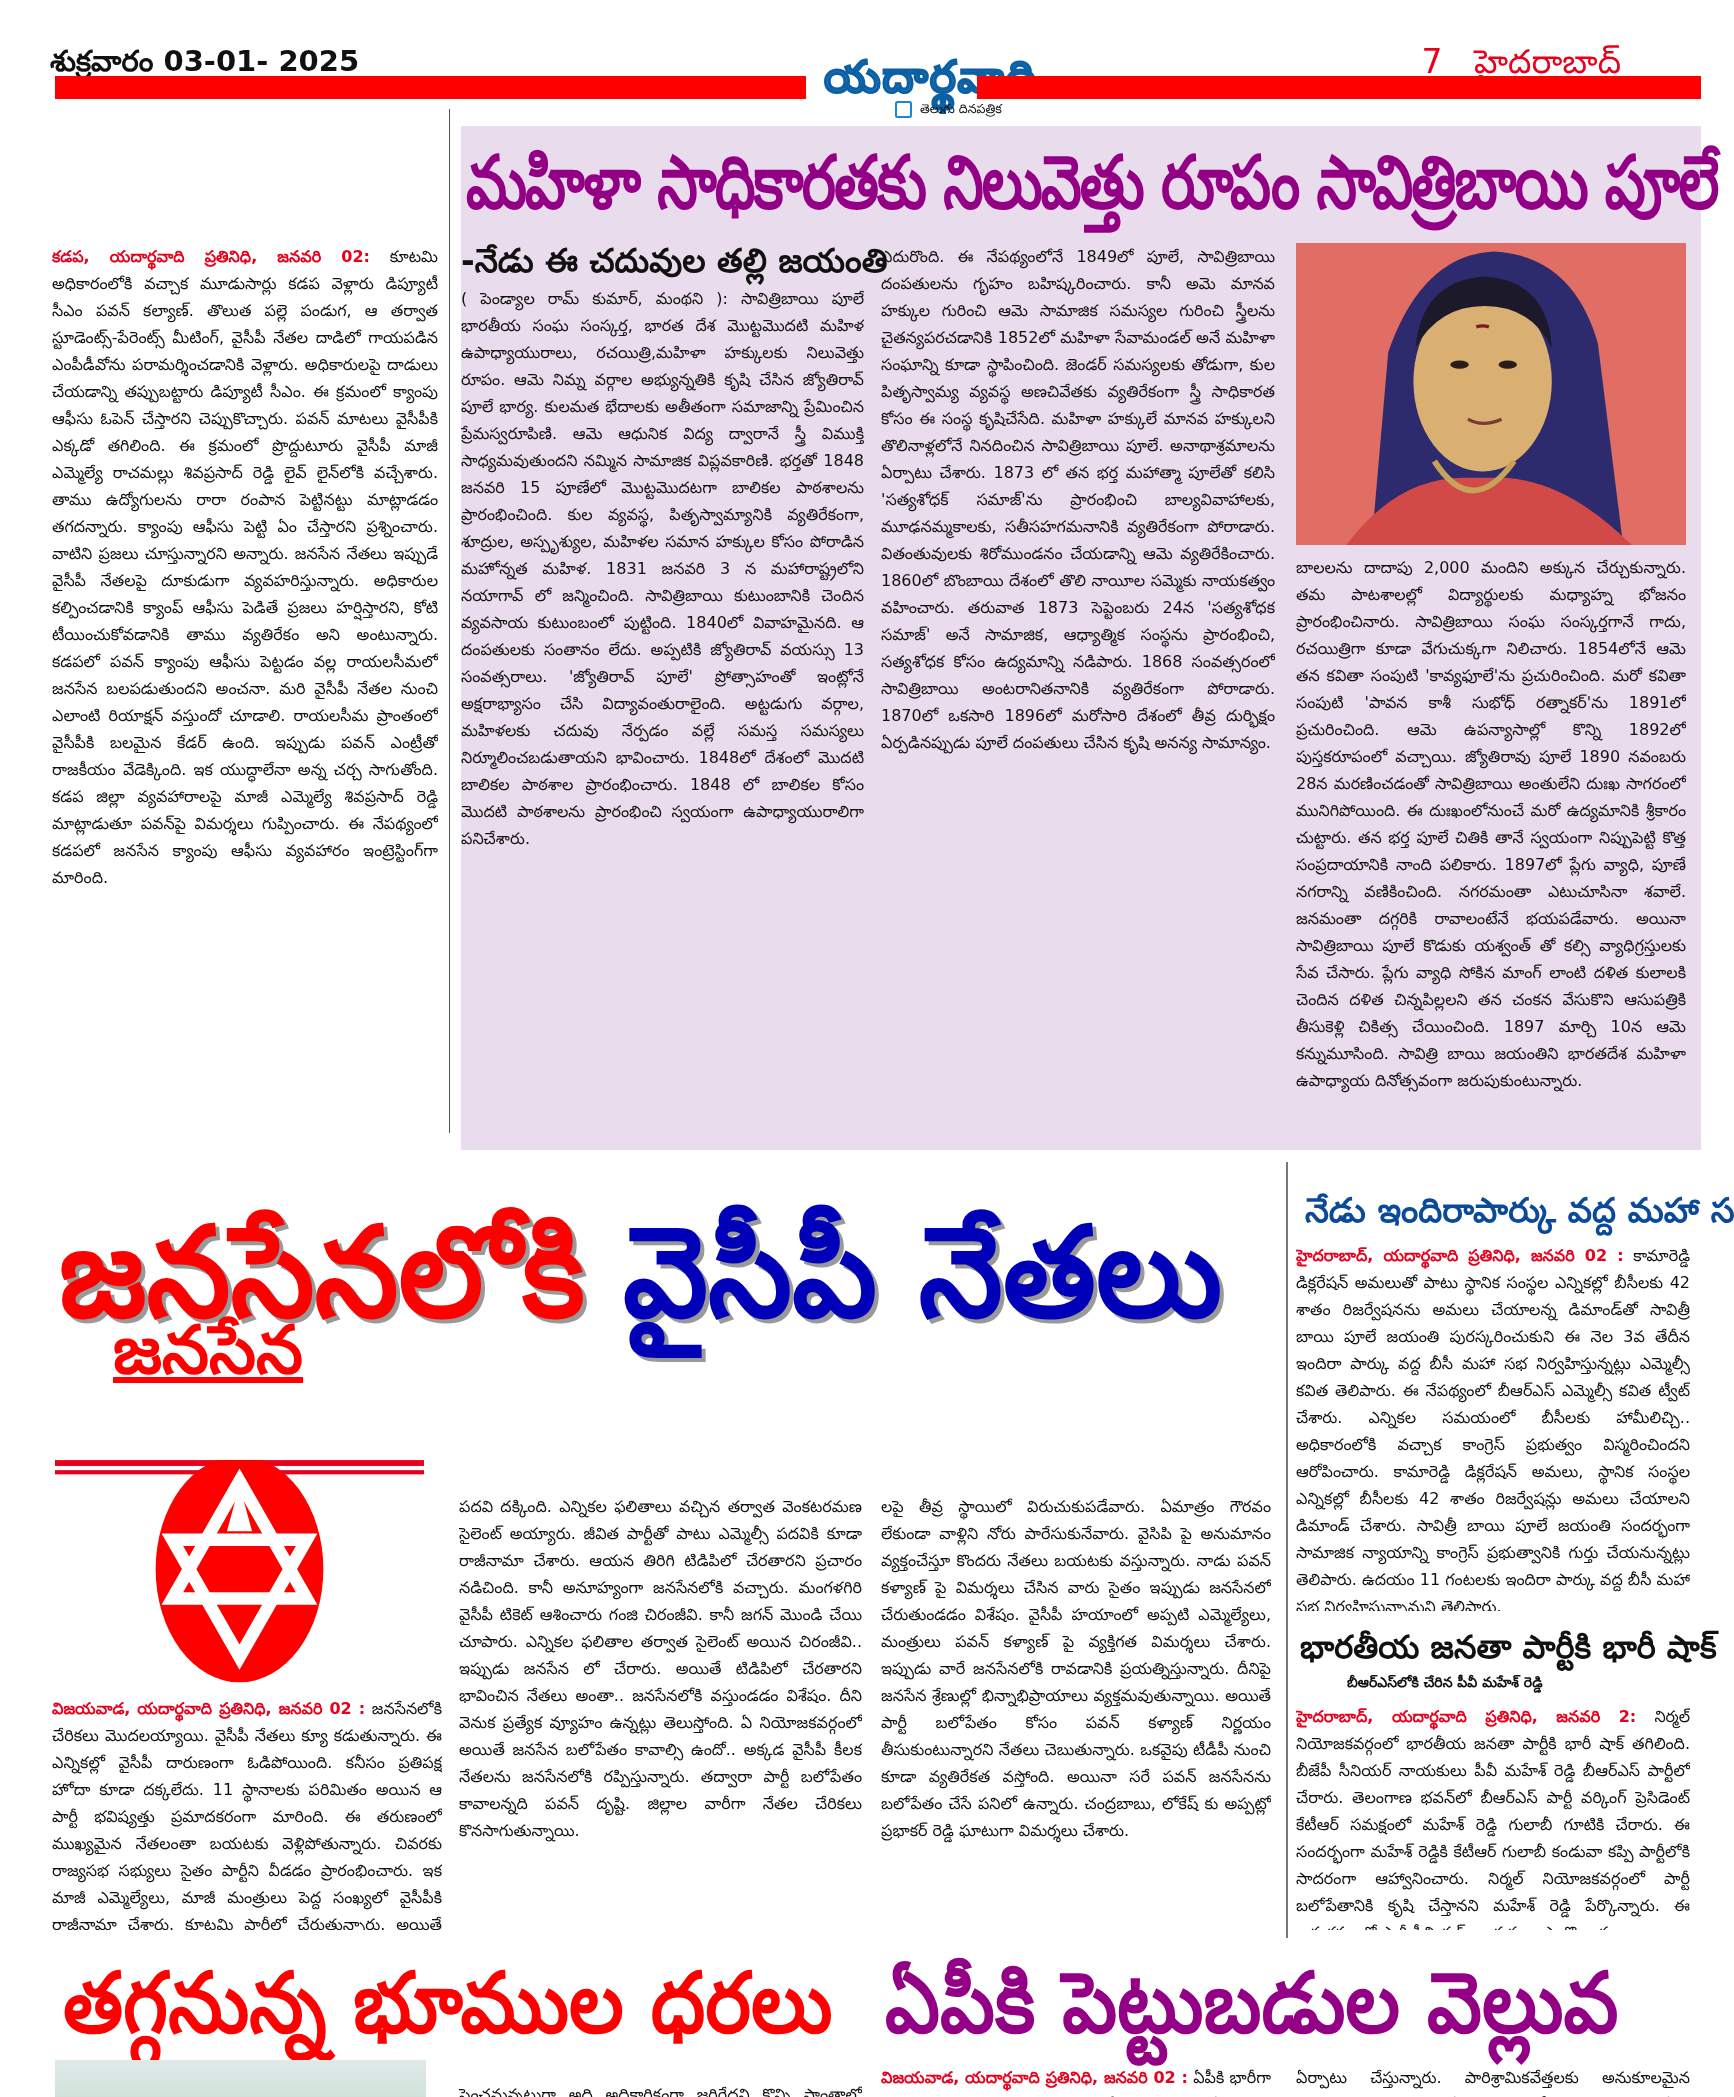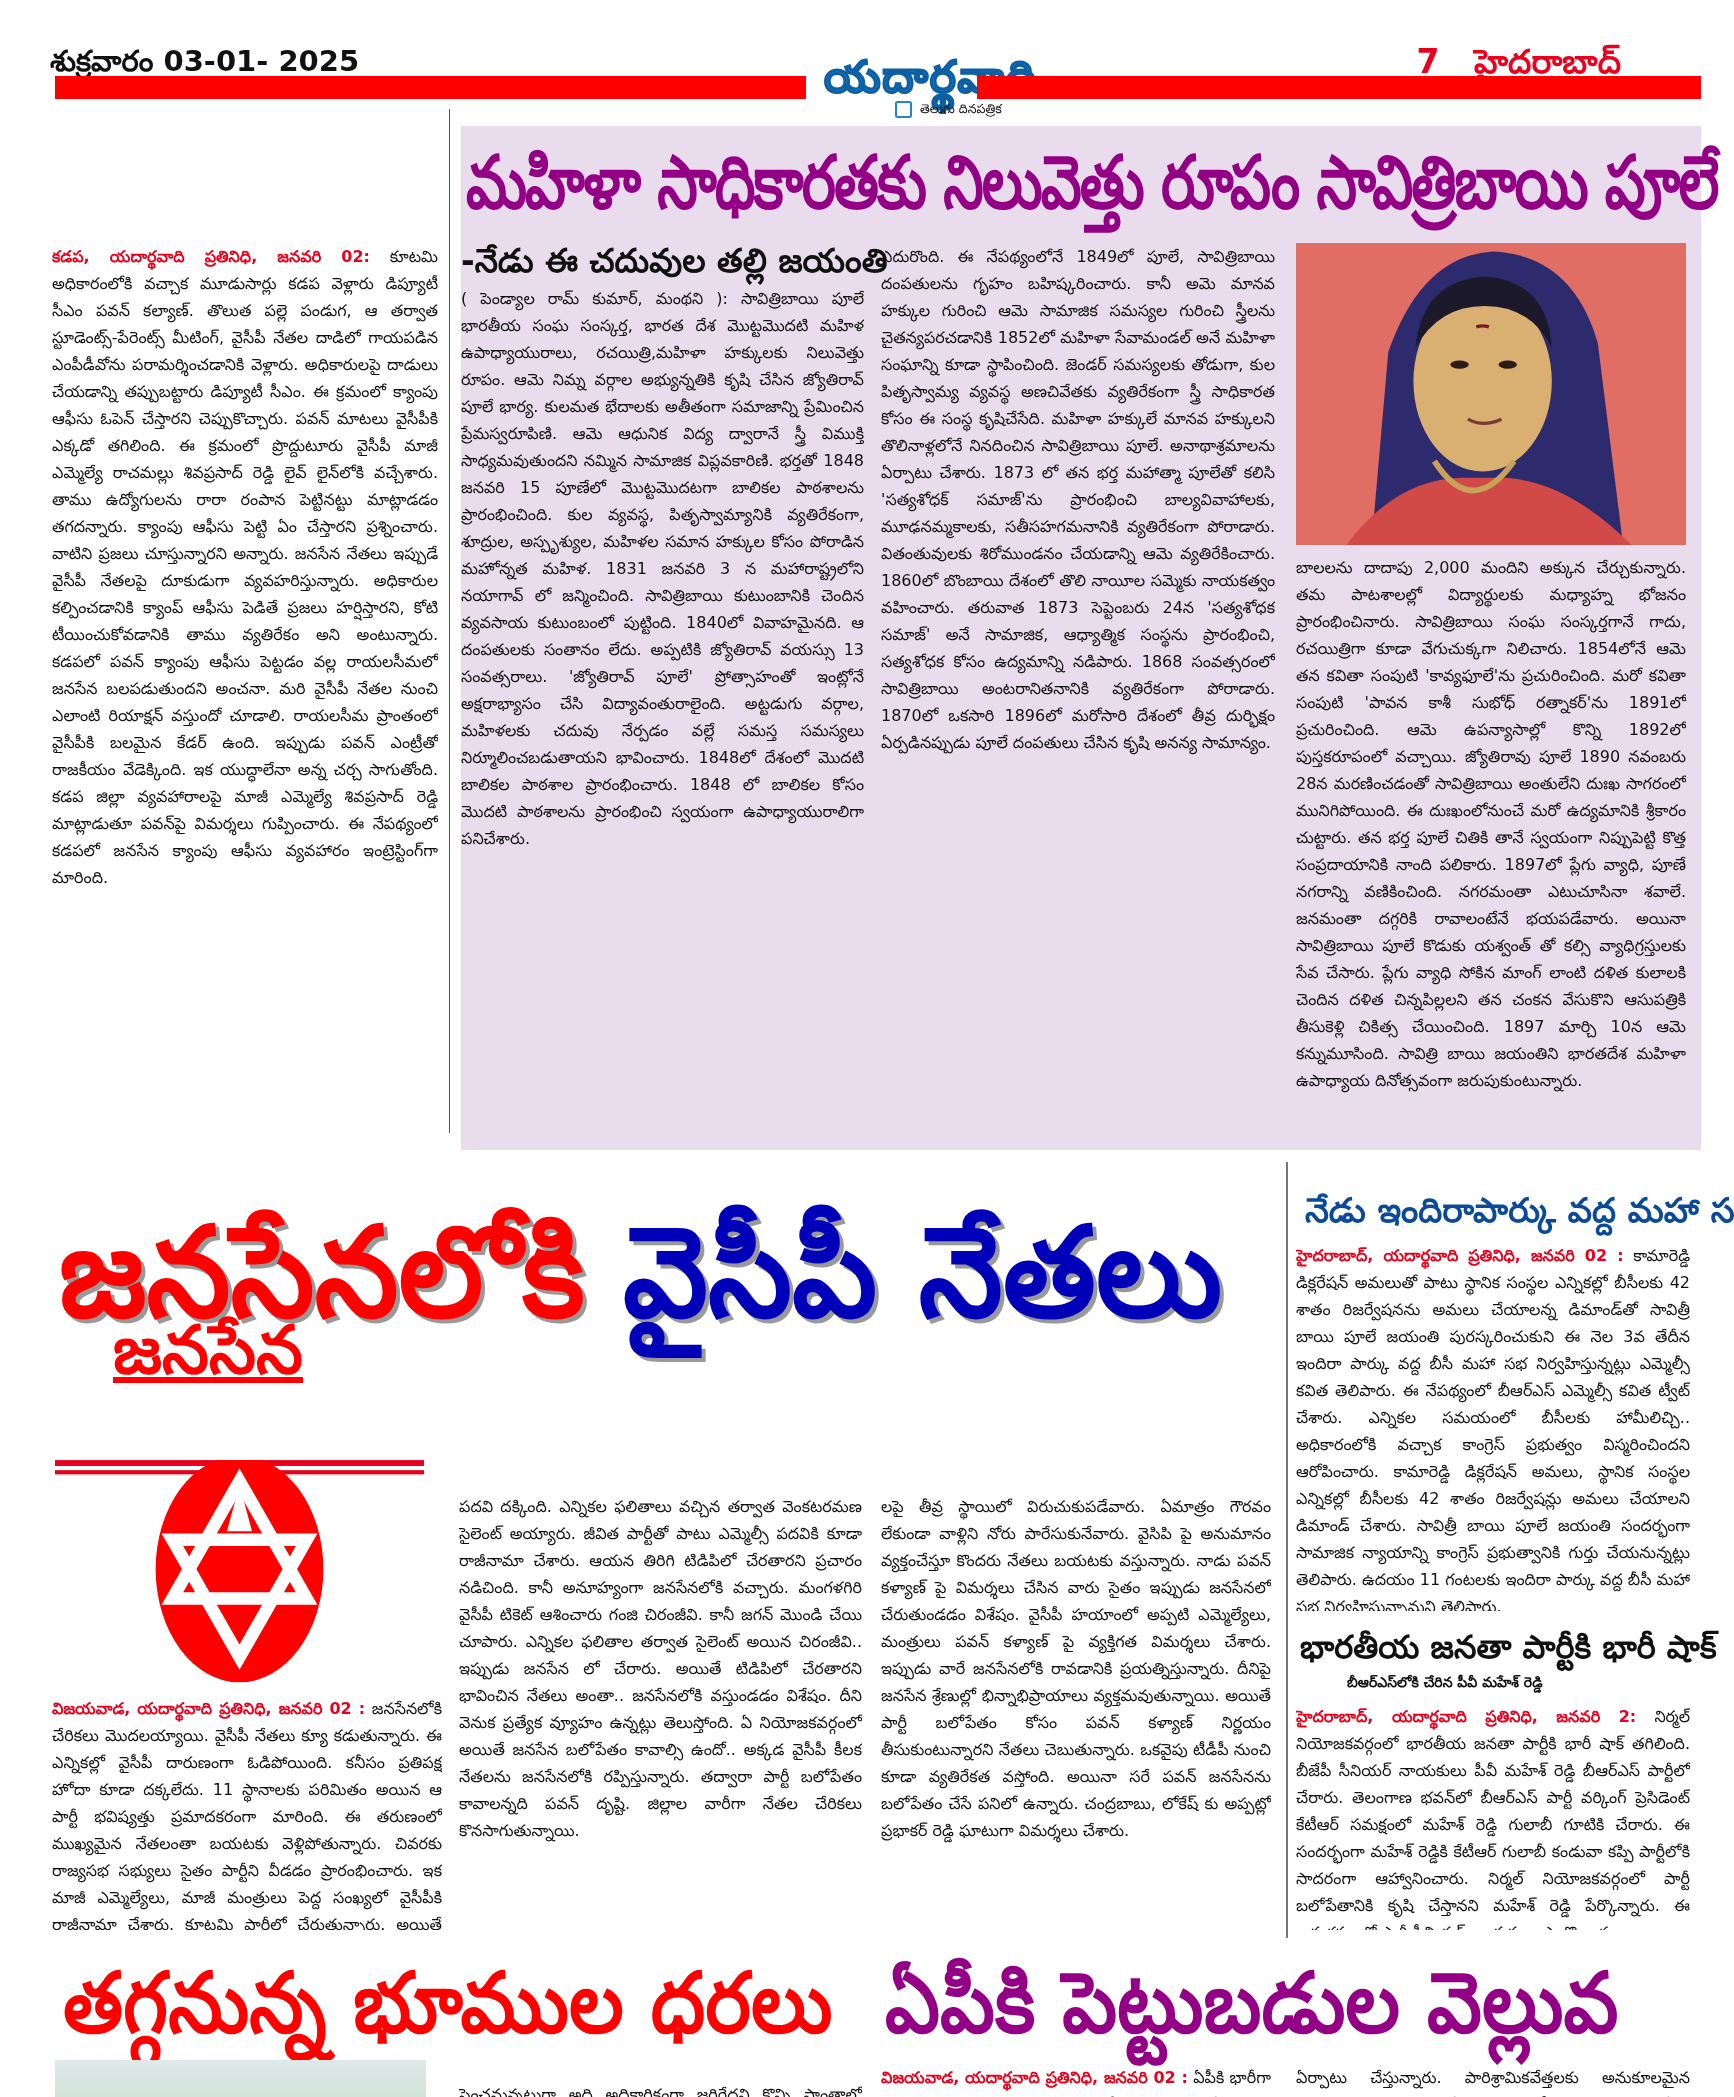--- a/index.html
+++ b/index.html
@@ -1,21 +1,21 @@
 <!DOCTYPE html>
 <html style="font-size:6.7px"><head>
 <meta charset="utf-8">
 <style>
   html, body { margin:0; padding:0; background:#fff; }
   body { width:1734px; height:2725px; position:relative; overflow:hidden;
          font-family:"DejaVu Sans", sans-serif; color:#111; }
   .abs { position:absolute; }
   .redbar { position:absolute; height:22.7px; background:#ff0000; }
   .hdr-date { left:50px; top:44px; font-size:29px; font-weight:bold; color:#111; }
-  .hdr-page { right:113px; top:42px; font-size:33px; font-weight:bold; color:#e8001c; }
+  .hdr-page { right:113px; top:42px; font-size:33px; font-weight:normal; color:#e8001c; }
   .logo { left:780px; top:54px; width:235px; height:63px;margin-left:44px; }
   .logo .mast { font-size:44px; font-weight:bold; color:#1e86d0;
       -webkit-text-stroke:1.7px #0d5fa3; letter-spacing:1.7px; line-height:46px; }
   .logo .tag { position:absolute; left:96px; top:47px; font-size:12.6px; color:#111; }
   .logo .glyph { position:absolute; left:71px; top:47px; width:17px; height:17px;
       border:2.1px solid #1e86d0; border-radius:2.5px; box-sizing:border-box; }
 
   .col { position:absolute; font-size:16px; line-height:27px; text-align:justify; color:#111; }
   .col p { margin:0; }
   .dl { color:#e8001c; font-weight:bold; }

